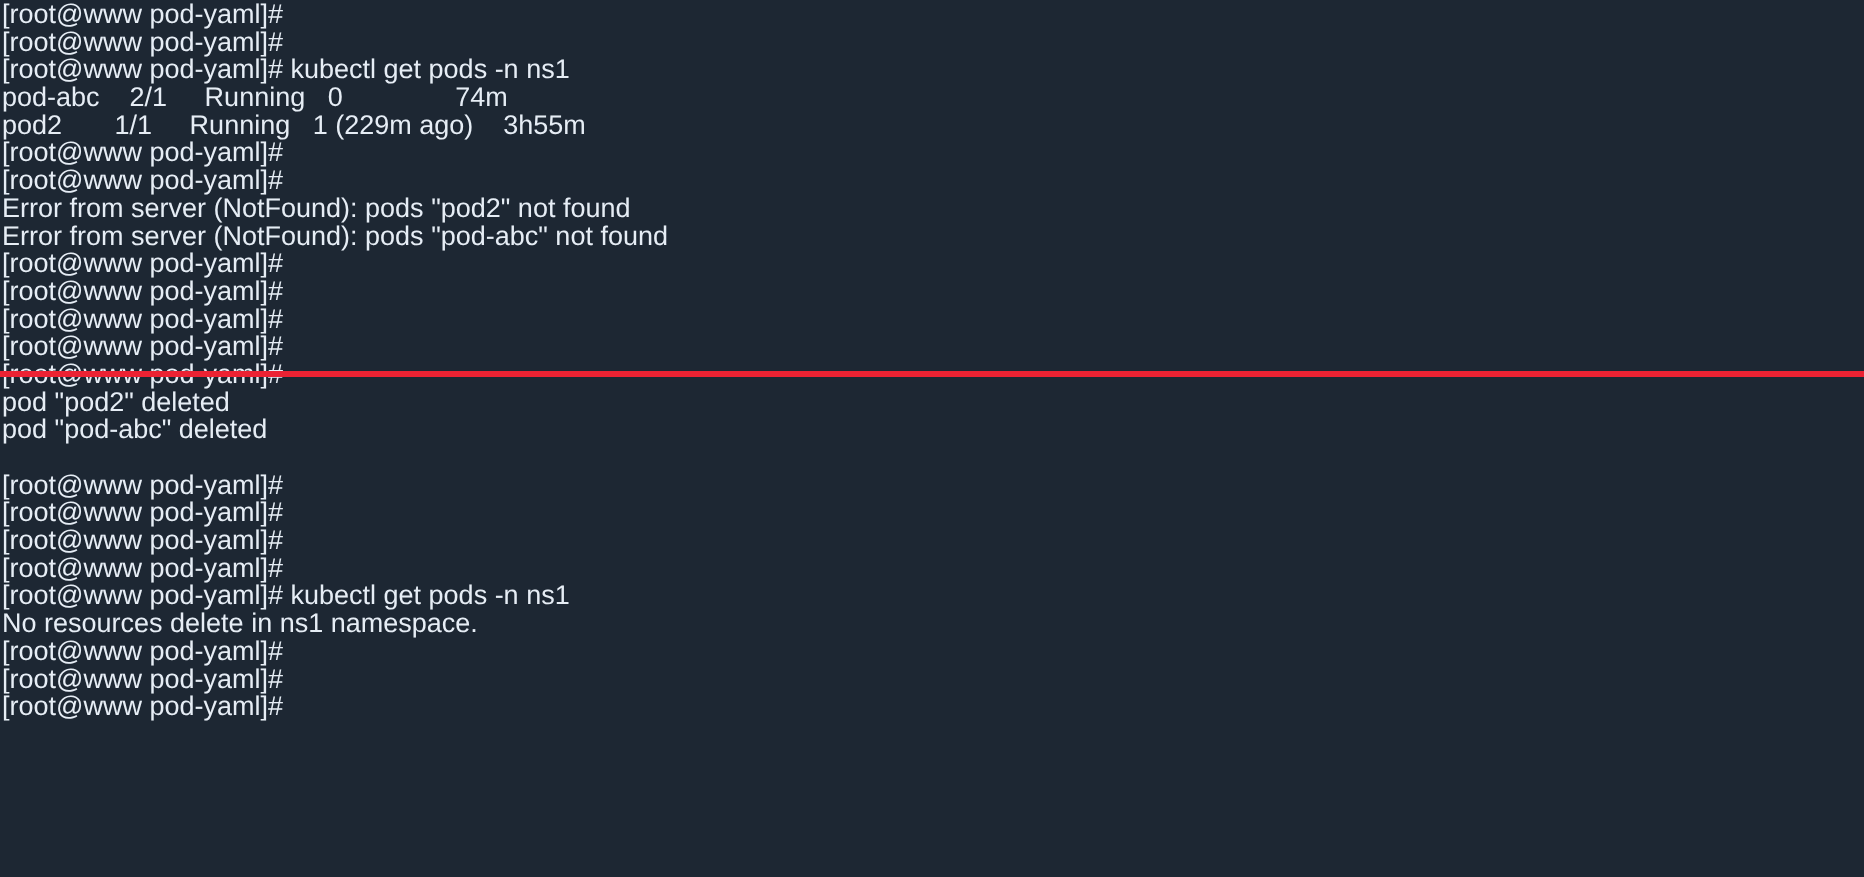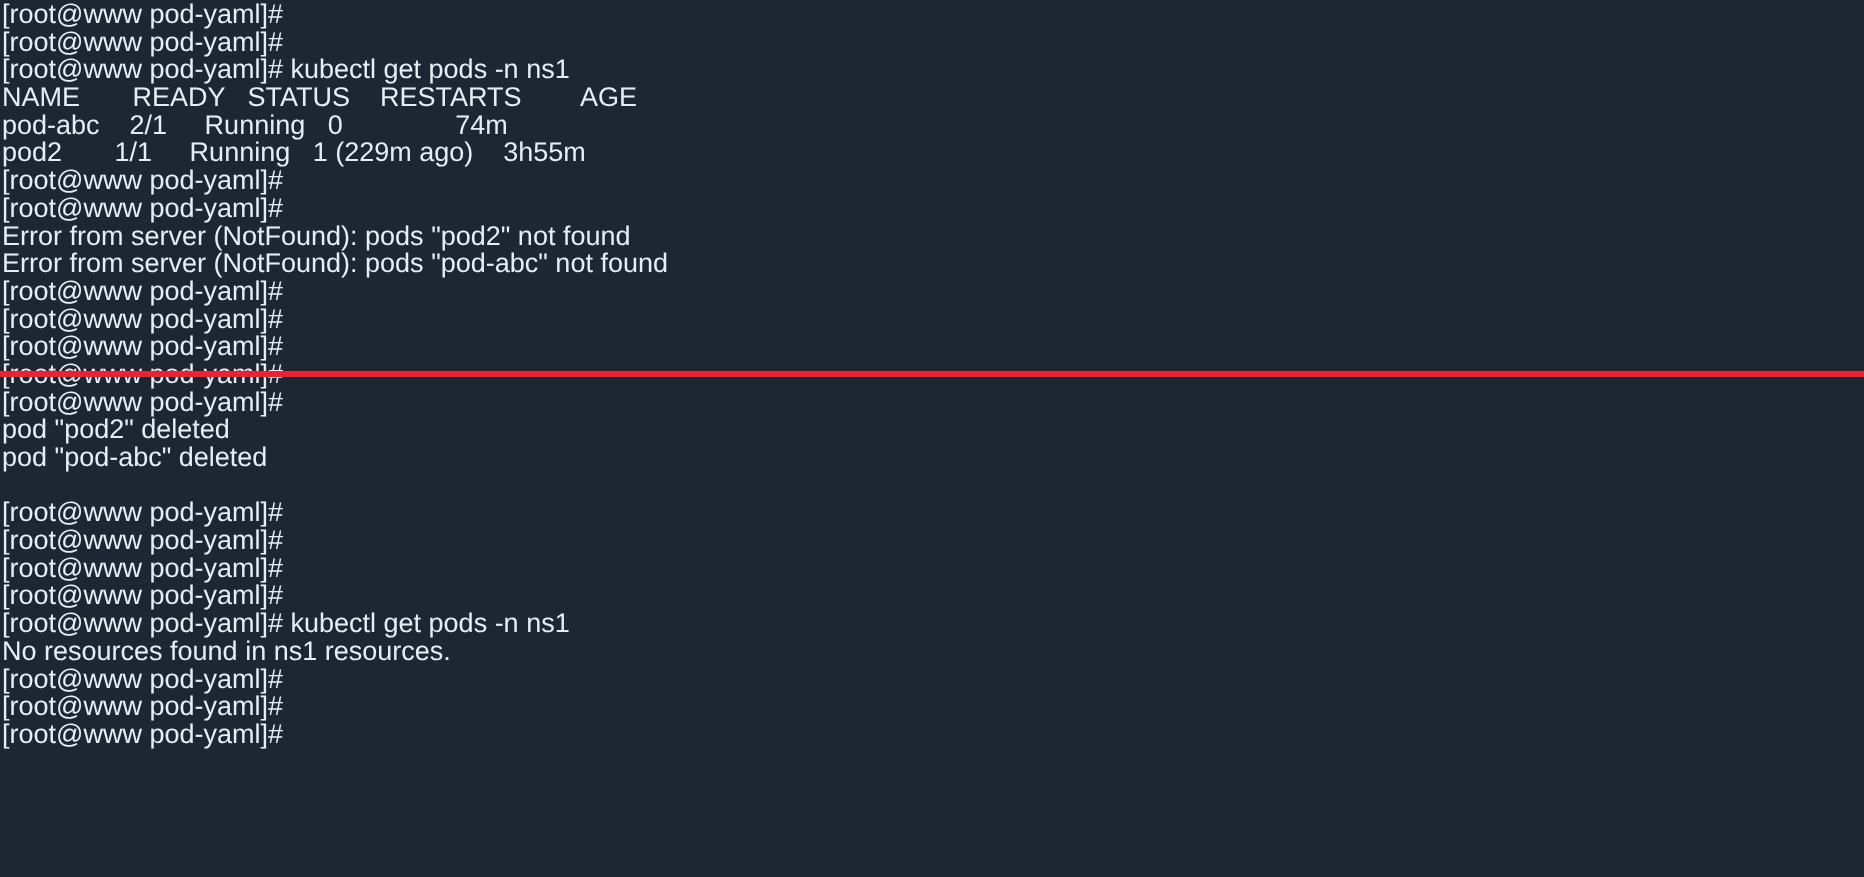--- a/index.html
+++ b/index.html
@@ -53,39 +53,38 @@
   }
 </style>
 </head>
 <body>
 
 <div id="terminal" style="background: rgb(29, 39, 51);">
   <div id="screen" style="color: rgb(230, 237, 245);">
       <div class="line">[root@www pod-yaml]#</div>
       <div class="line">[root@www pod-yaml]#</div>
       <div class="line">[root@www pod-yaml]# kubectl get pods -n ns1</div>
-      <div class="line">NAME       READY   STATUS    RESTARTS        AGE</div>
       <div class="line">pod-abc    2/1     Running   0               74m</div>
       <div class="line">pod2       1/1     Running   1 (229m ago)    3h55m</div>
       <div class="line">[root@www pod-yaml]#</div>
       <div class="line">[root@www pod-yaml]#</div>
       <div class="line">Error from server (NotFound): pods "pod2" not found</div>
       <div class="line">Error from server (NotFound): pods "pod-abc" not found</div>
       <div class="line">[root@www pod-yaml]#</div>
       <div class="line">[root@www pod-yaml]#</div>
       <div class="line">[root@www pod-yaml]#</div>
       <div class="line">[root@www pod-yaml]#</div>
       <div class="line">[root@www pod-yaml]#</div>
       <div class="line">pod "pod2" deleted</div>
       <div class="line">pod "pod-abc" deleted</div>
       <div class="line blank"></div>
       <div class="line">[root@www pod-yaml]#</div>
       <div class="line">[root@www pod-yaml]#</div>
       <div class="line">[root@www pod-yaml]#</div>
       <div class="line">[root@www pod-yaml]#</div>
       <div class="line">[root@www pod-yaml]# kubectl get pods -n ns1</div>
-      <div class="line">No resources found in ns1 resources.</div>
+      <div class="line">No resources delete in ns1 namespace.</div>
       <div class="line">[root@www pod-yaml]#</div>
       <div class="line">[root@www pod-yaml]#</div>
       <div class="line">[root@www pod-yaml]#</div>
     </div>
   <div id="annotation-line" style="top: 371px; height: 6px; background: rgb(236, 34, 51);"></div>
 </div>
 
 </body></html>

